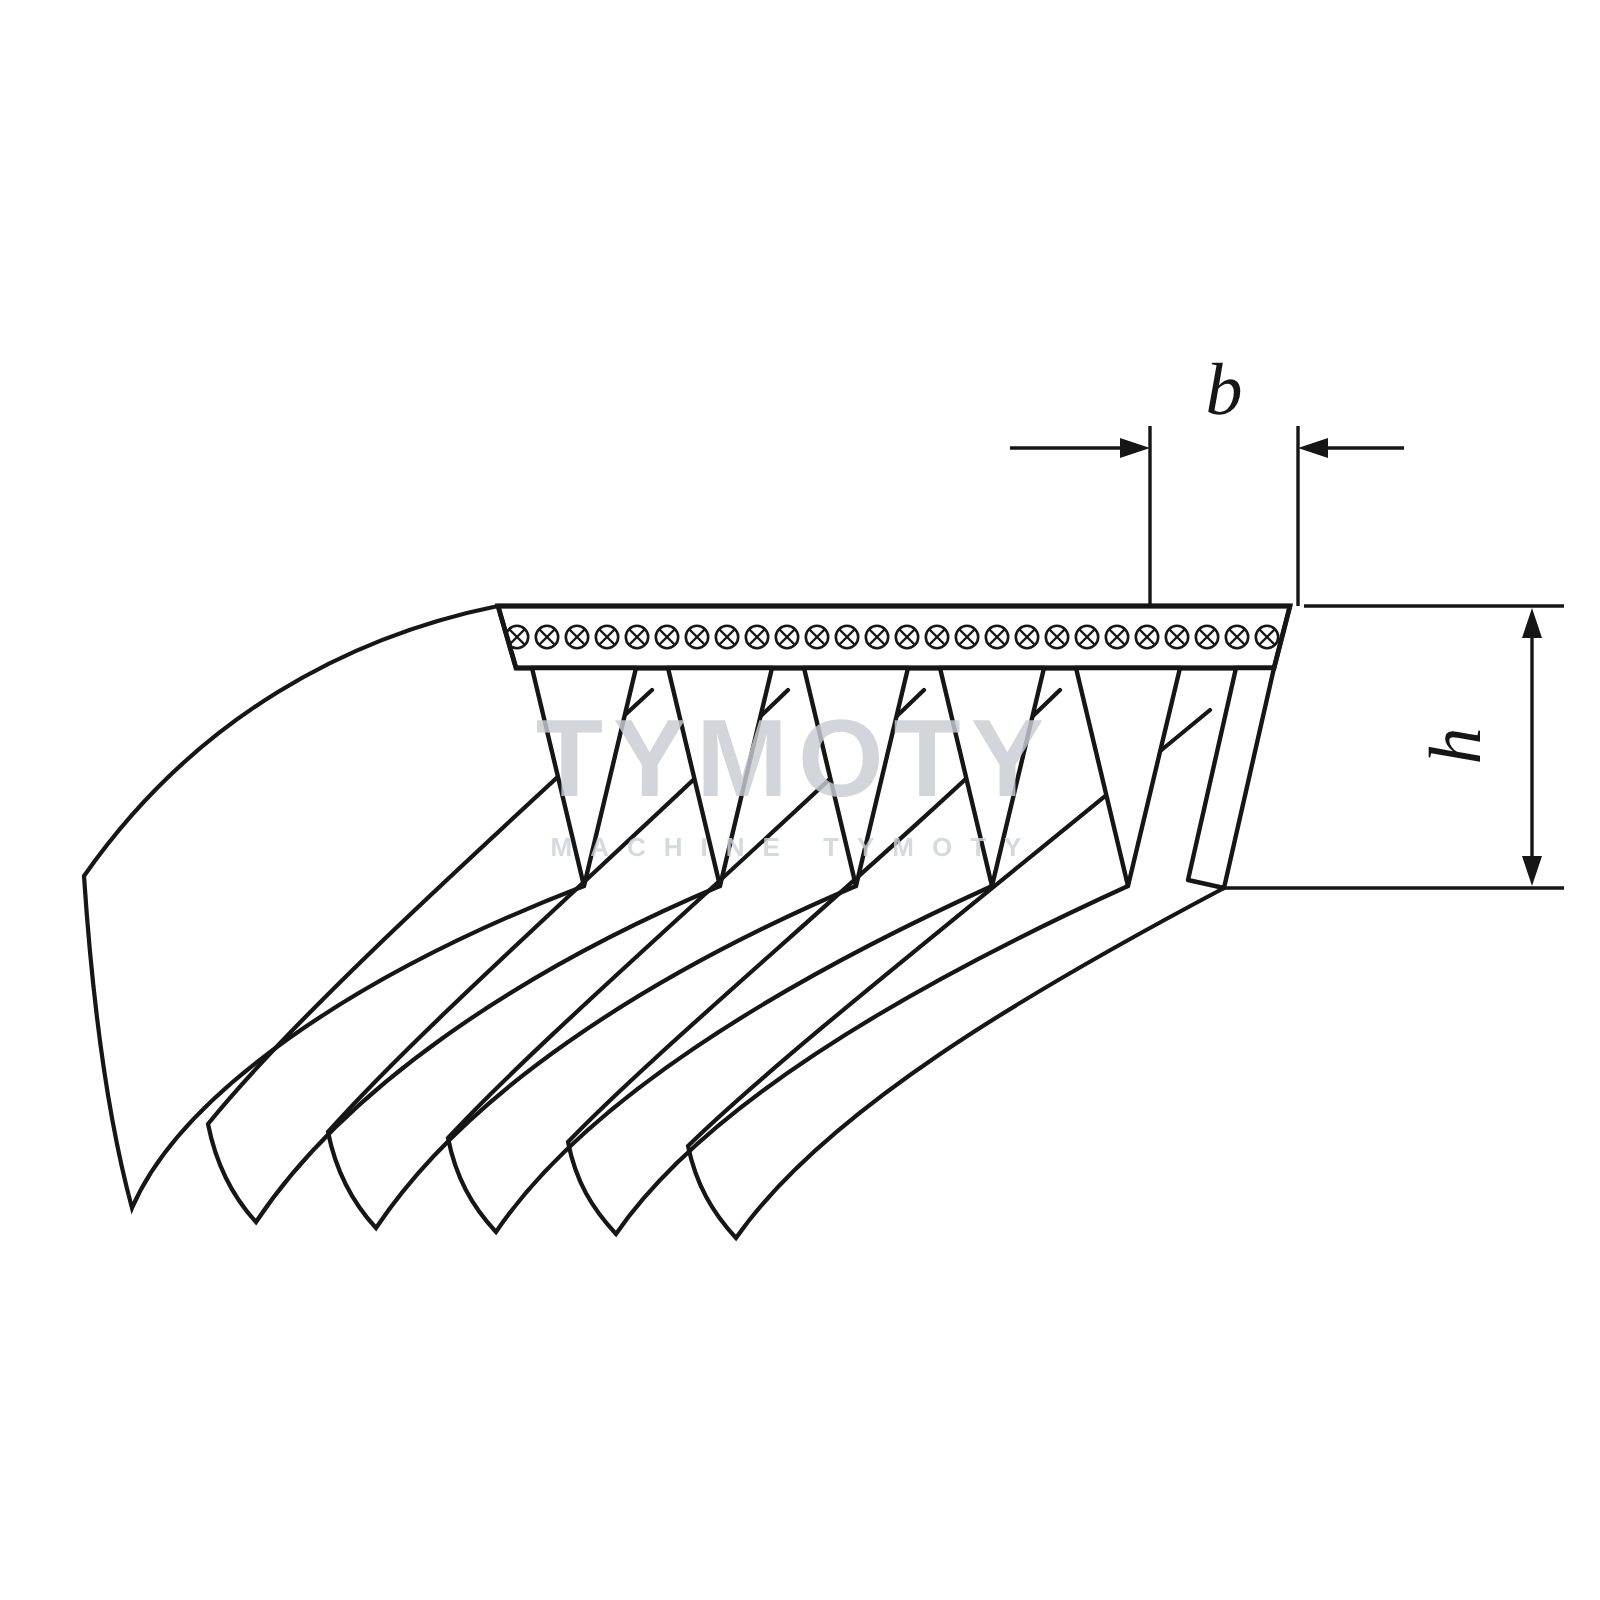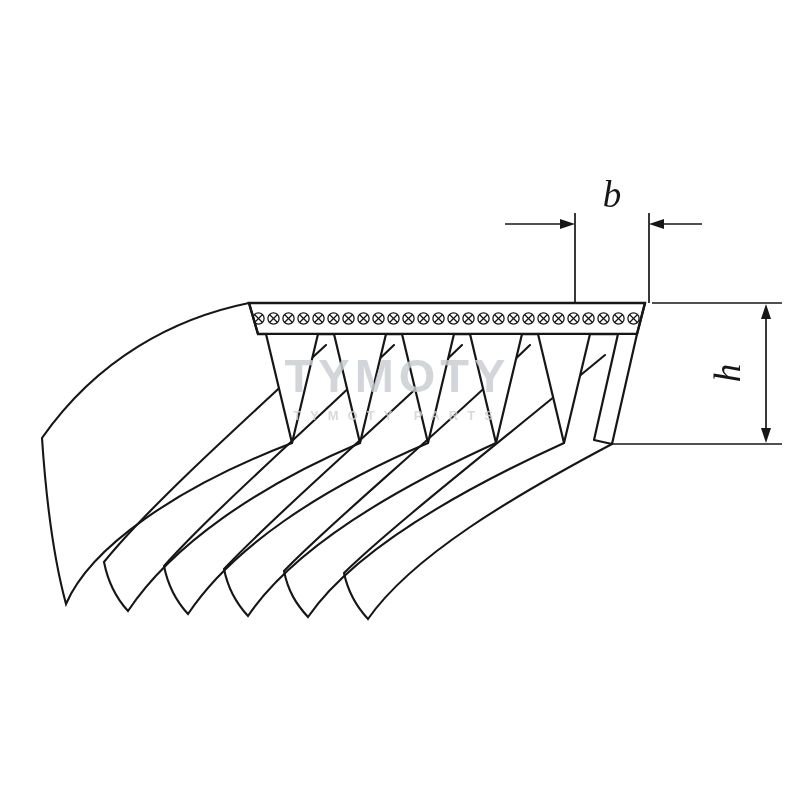--- a/index.html
+++ b/index.html
@@ -36,21 +36,21 @@
     left: 225px;
     top: 352px;
     width: 345px;
     text-align: center;
     pointer-events: none;
     opacity: 0.82;
   }
   #watermark .wm-big {
     font-family: "Liberation Sans", sans-serif;
     font-weight: bold;
-    font-size: 47px;
+    font-size: 55px;
     letter-spacing: 5px;
     color: #c9ced3;
     line-height: 1.0;
   }
   #watermark .wm-small {
     margin-top: 9px;
     font-family: "Liberation Sans", sans-serif;
     font-weight: bold;
     font-size: 13px;
     letter-spacing: 9px;
@@ -108,16 +108,16 @@
       <path class="extline" d="M 612 444 L 782 444"></path>
       <path class="dimline" d="M 766 317 L 766 430"></path>
       <polygon class="arrow" points="766,304 761,319 771,319"></polygon>
       <polygon class="arrow" points="766,443 761,428 771,428"></polygon>
       <text class="dimtext" transform="translate(740,373) rotate(-90)" text-anchor="middle">h</text>
     </g>
   </svg>
 
   <div id="watermark">
     <div class="wm-big">TYMOTY</div>
-    <div class="wm-small">TYMOTY PARTS</div>
+    <div class="wm-small">MACHINE TYMOTY</div>
   </div>
 
 </div>
 
 </body></html>

